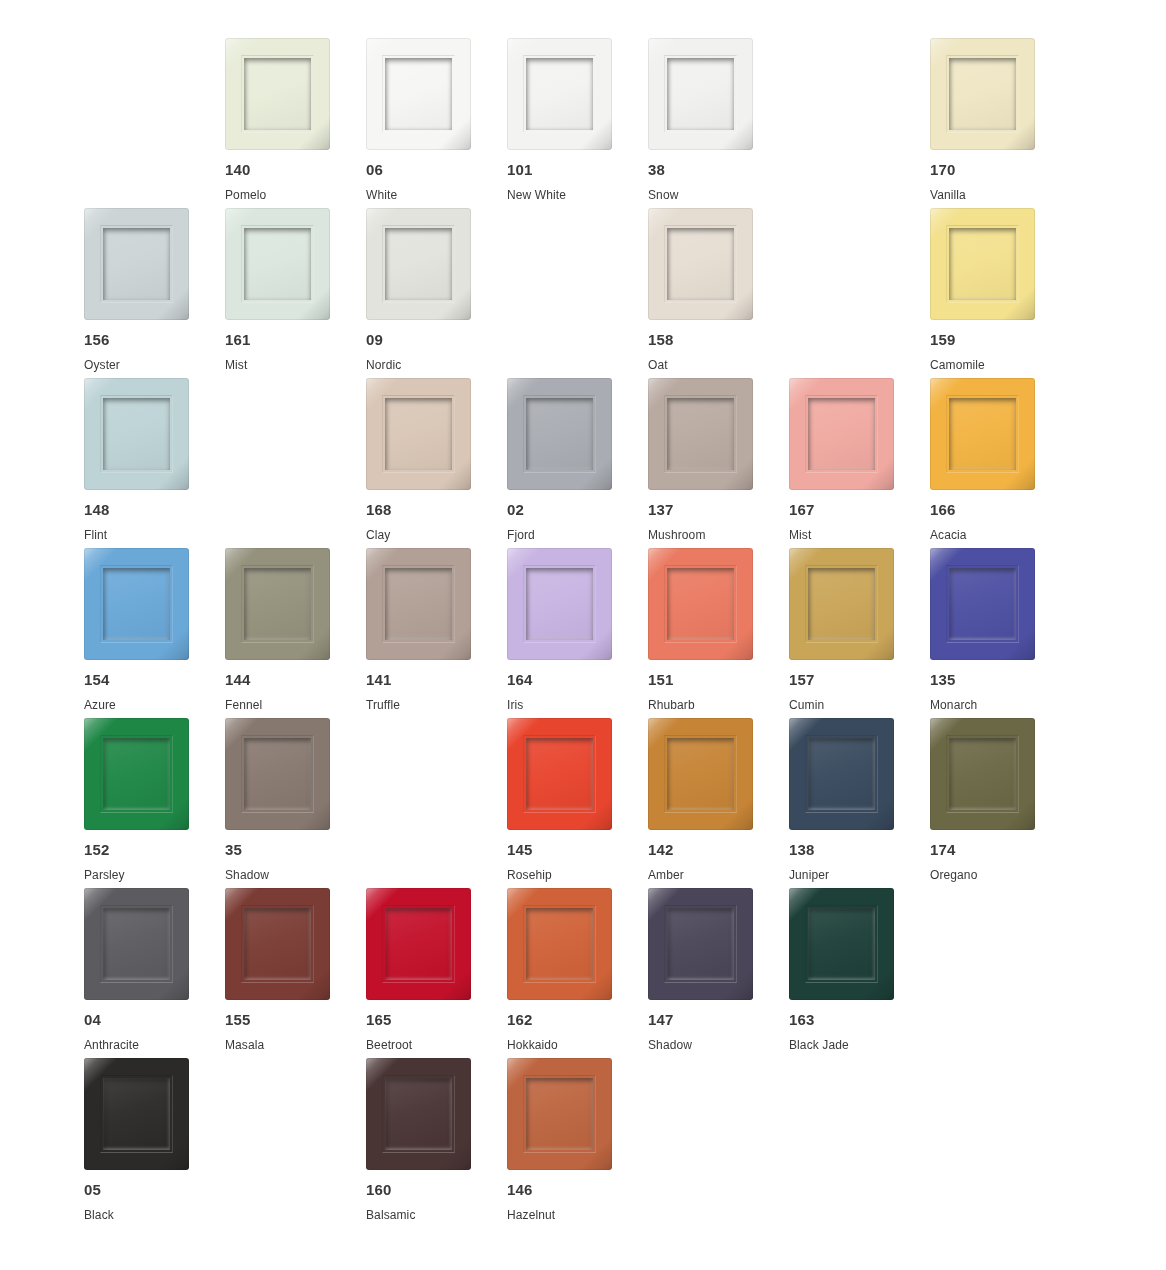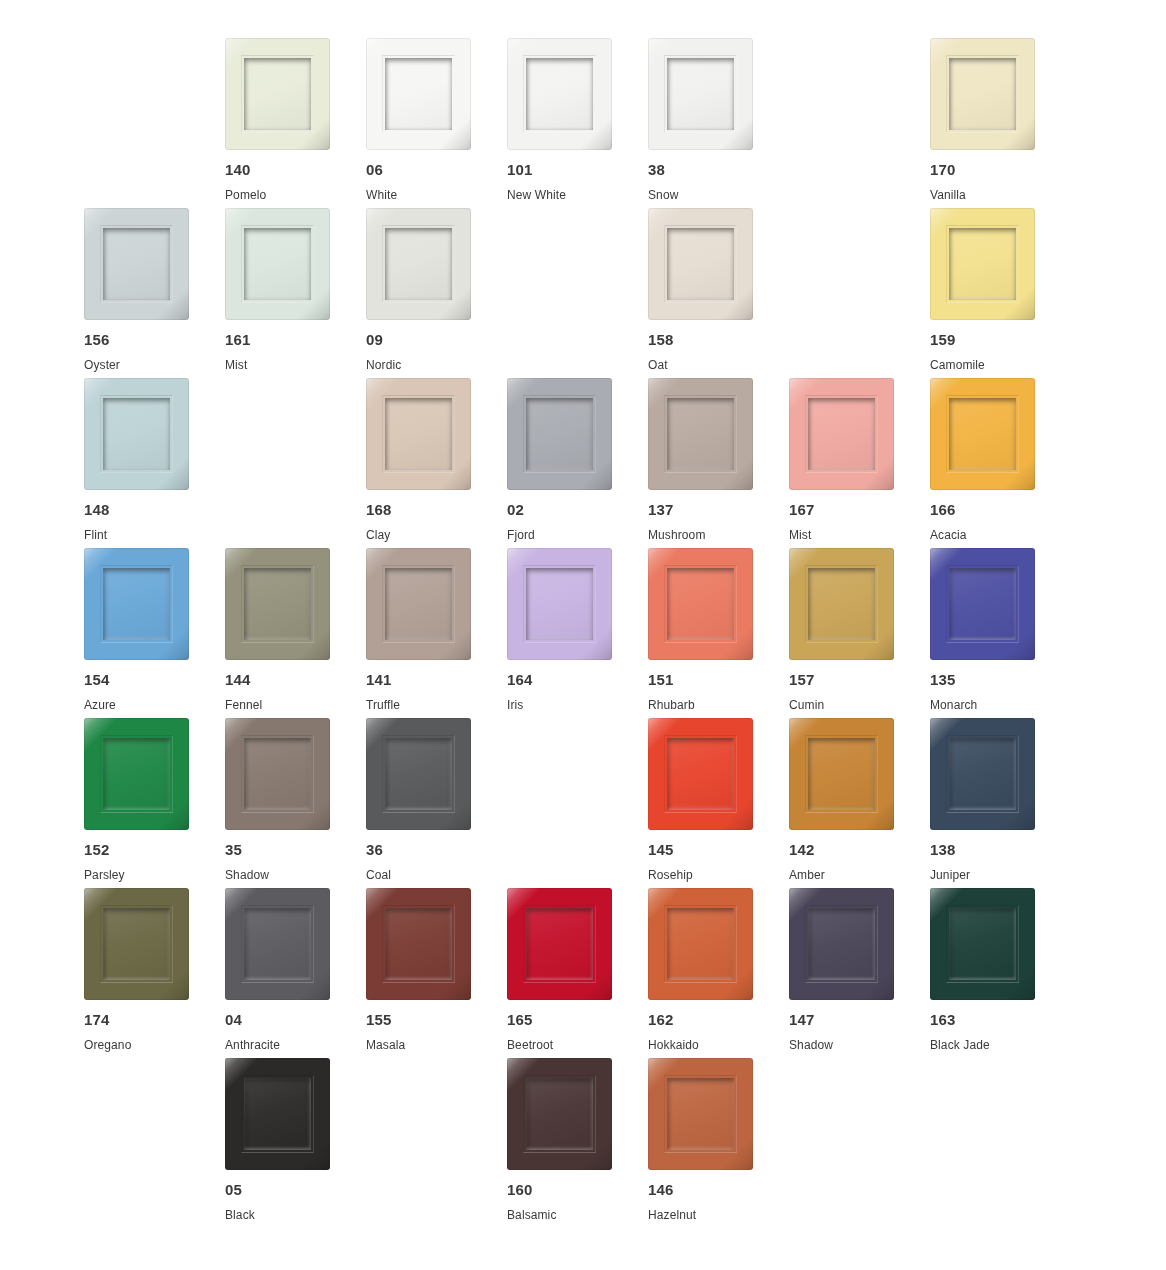--- a/index.html
+++ b/index.html
@@ -473,34 +473,20 @@
             <div class="panel-sheen"></div>
           </div>
           <div class="ridge"></div>
           <div class="frame-edge"></div>
         </div>
         <div class="label">
           <span class="code">35</span>
           <span class="name">Shadow</span>
         </div>
       </div>
-      <div class="cell">
-        <div class="swatch" style="--c: #585a5b;">
-          <div class="bevel-outer"></div>
-          <div class="panel">
-            <div class="panel-sheen"></div>
-          </div>
-          <div class="ridge"></div>
-          <div class="frame-edge"></div>
-        </div>
-        <div class="label">
-          <span class="code">36</span>
-          <span class="name">Coal</span>
-        </div>
-      </div>
       <div class="cell empty"></div>
       <div class="cell">
         <div class="swatch" style="--c: #e8452e;">
           <div class="bevel-outer"></div>
           <div class="panel">
             <div class="panel-sheen"></div>
           </div>
           <div class="ridge"></div>
           <div class="frame-edge"></div>
         </div>

